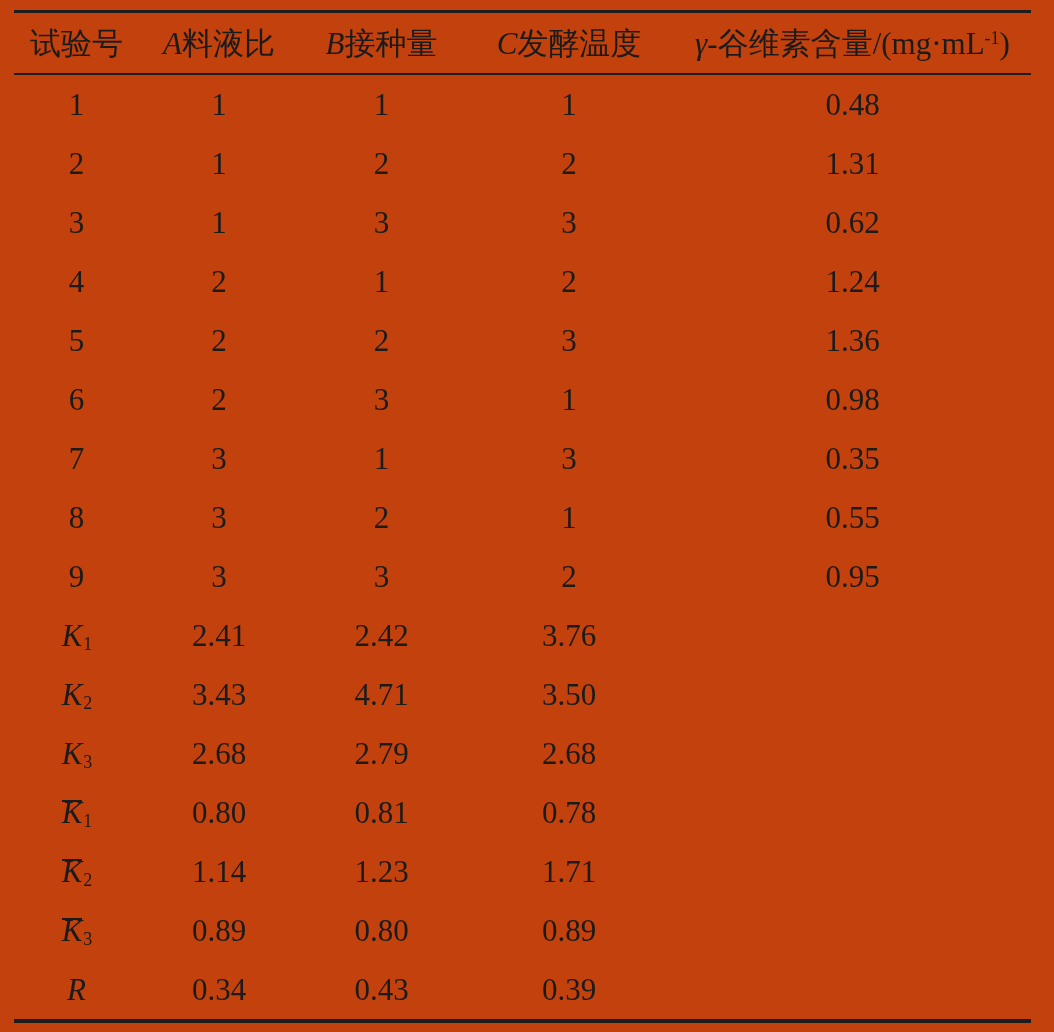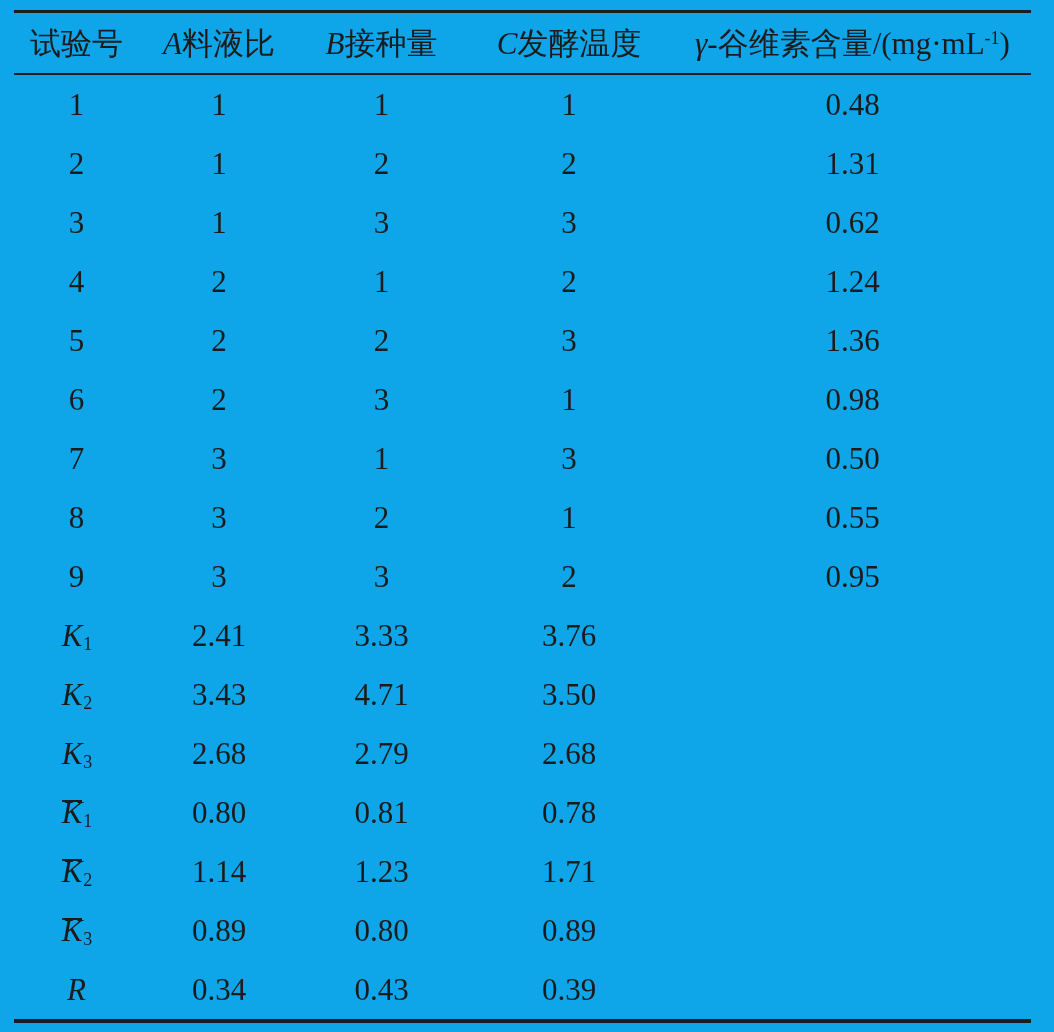--- a/index.html
+++ b/index.html
@@ -7,21 +7,21 @@
     padding: 0;
     background: #ffffff;
     width: 1054px;
     height: 1032px;
     overflow: hidden;
   }
   .sheet {
     position: relative;
     width: 1054px;
     height: 1032px;
-    background: #0ea5e9;
+    background: #c2410c;
     font-family: "Liberation Serif", "DejaVu Serif", serif;
     color: #1b1b1b;
   }
   table.otable {
     position: absolute;
     left: 14px;
     top: 10px;
     width: 1017px;
     border-collapse: collapse;
     table-layout: fixed;
@@ -143,40 +143,40 @@
           <td>2</td>
           <td>3</td>
           <td>1</td>
           <td>0.98</td>
         </tr>
         <tr>
           <td>7</td>
           <td>3</td>
           <td>1</td>
           <td>3</td>
-          <td>0.50</td>
+          <td>0.35</td>
         </tr>
         <tr>
           <td>8</td>
           <td>3</td>
           <td>2</td>
           <td>1</td>
           <td>0.55</td>
         </tr>
         <tr>
           <td>9</td>
           <td>3</td>
           <td>3</td>
           <td>2</td>
           <td>0.95</td>
         </tr>
         <tr>
           <td><span class="var">K</span><sub>1</sub></td>
           <td>2.41</td>
-          <td>3.33</td>
+          <td>2.42</td>
           <td>3.76</td>
           <td></td>
         </tr>
         <tr>
           <td><span class="var">K</span><sub>2</sub></td>
           <td>3.43</td>
           <td>4.71</td>
           <td>3.50</td>
           <td></td>
         </tr>

